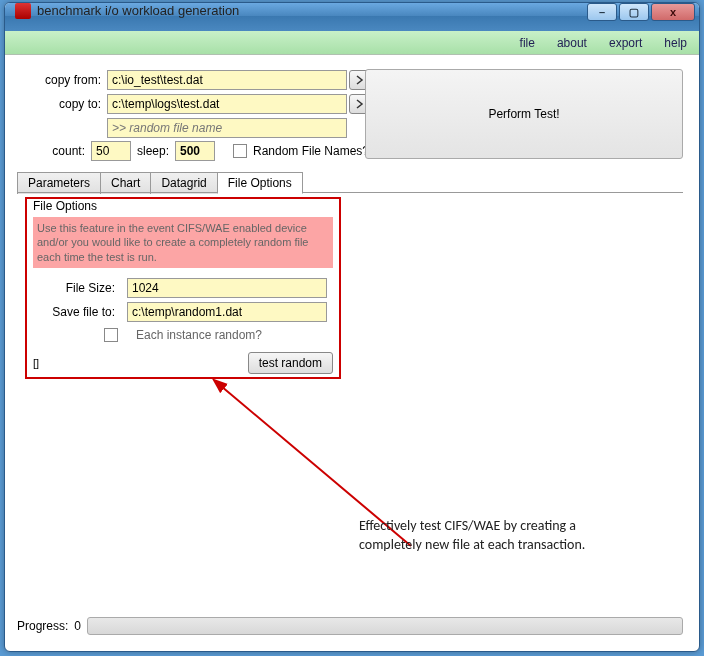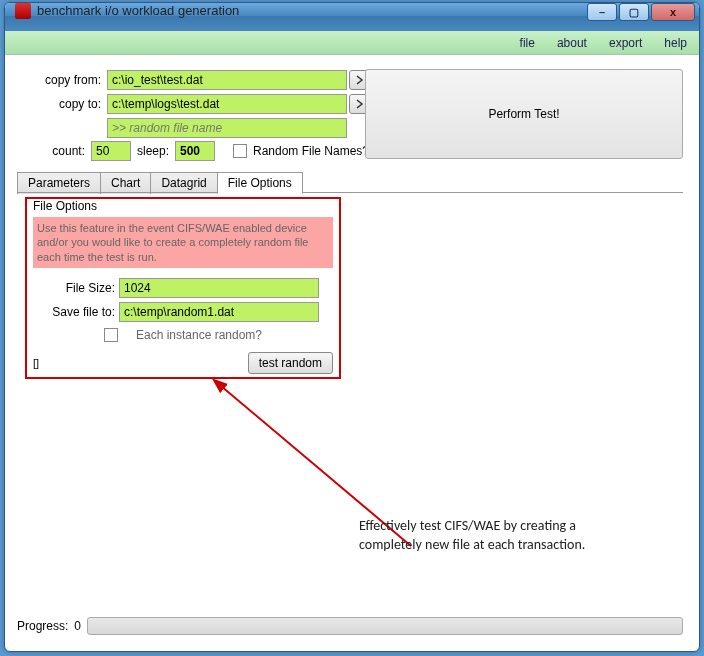--- a/index.html
+++ b/index.html
@@ -71,21 +71,21 @@
     grid-template-columns: 78px 240px 24px;
     grid-auto-rows: 22px;
     gap: 2px 2px;
     align-items: center;
     position: absolute;
     left: 16px; top: 8px;
   }
   .lbl { text-align: right; padding-right: 4px; color: #000; }
   .txt {
     border: 1px solid #999;
-    background: #bef264;
+    background: #fef9c3;
     height: 20px;
     padding: 1px 4px;
     font-family: inherit;
     font-size: 12px;
   }
   .ddn {
     width: 22px; height: 20px;
     border: 1px solid #888;
     border-radius: 3px;
     background: linear-gradient(#f8f8f8,#ddd);
@@ -155,21 +155,21 @@
     color: #666;
     padding: 4px;
     font-size: 11px;
     line-height: 1.3;
     margin-top: 2px;
   }
   .fogrid {
     margin-top: 10px;
     display: grid;
     grid-template-columns: 86px 200px;
-    gap: 4px 0;
+    gap: 4px 8px;
     align-items: center;
   }
   .fogrid .lbl { text-align: right; }
   .eachrow {
     margin-top: 6px;
     display: flex;
     justify-content: center;
     align-items: center;
     gap: 18px;
     color: #666;

